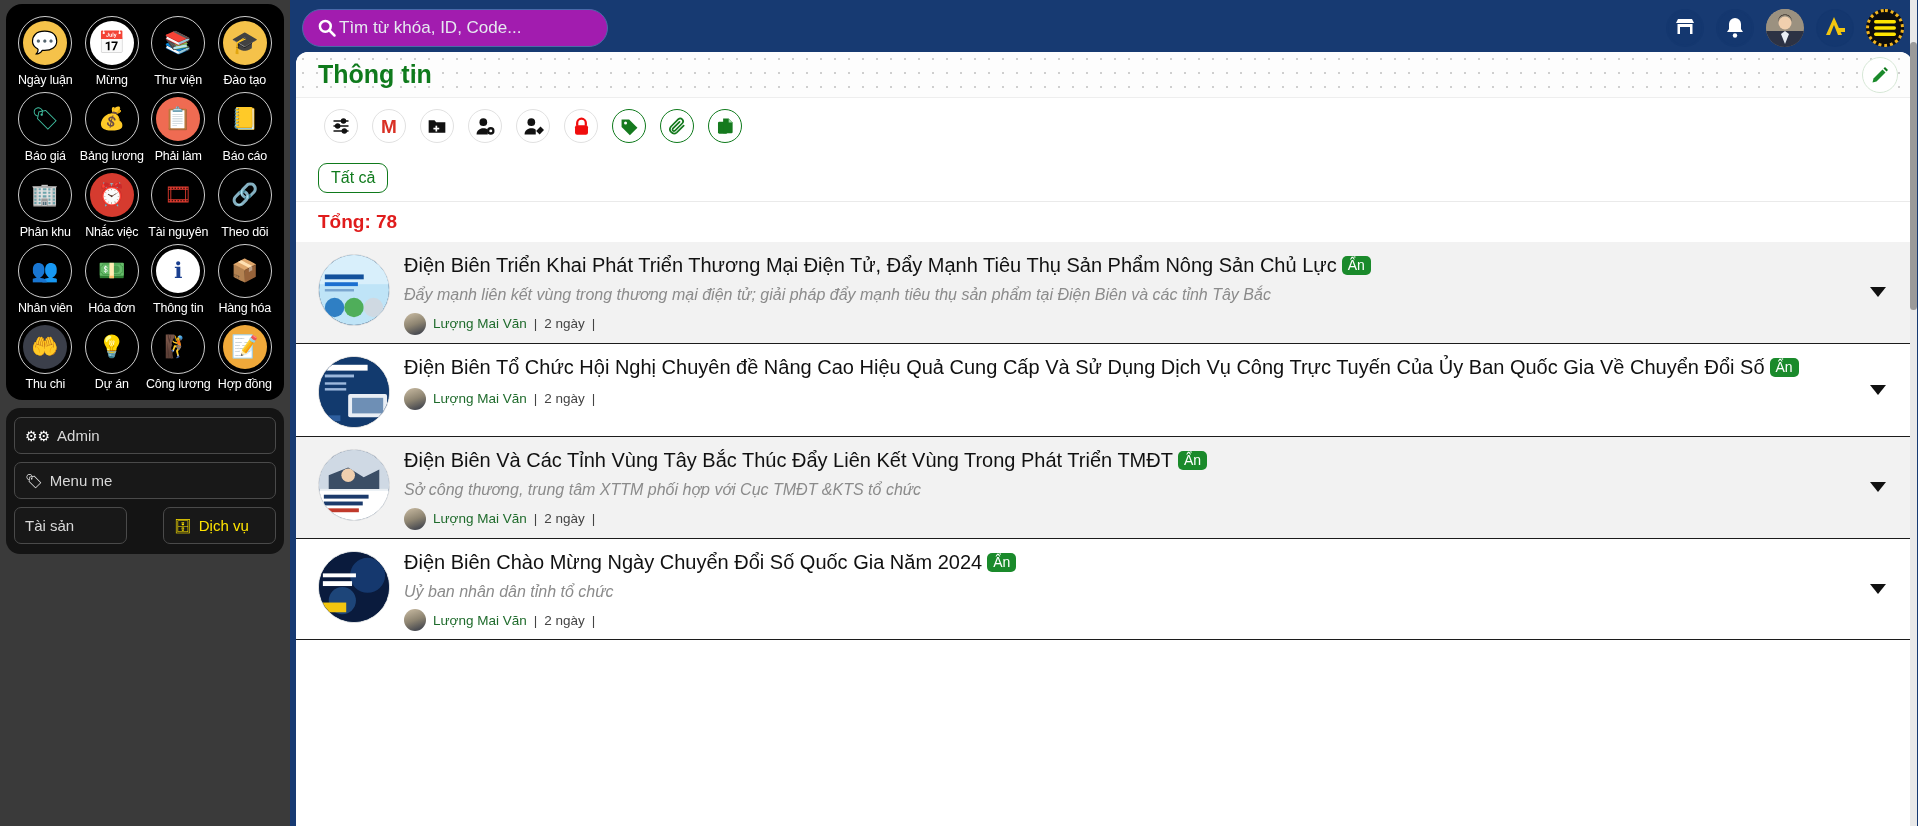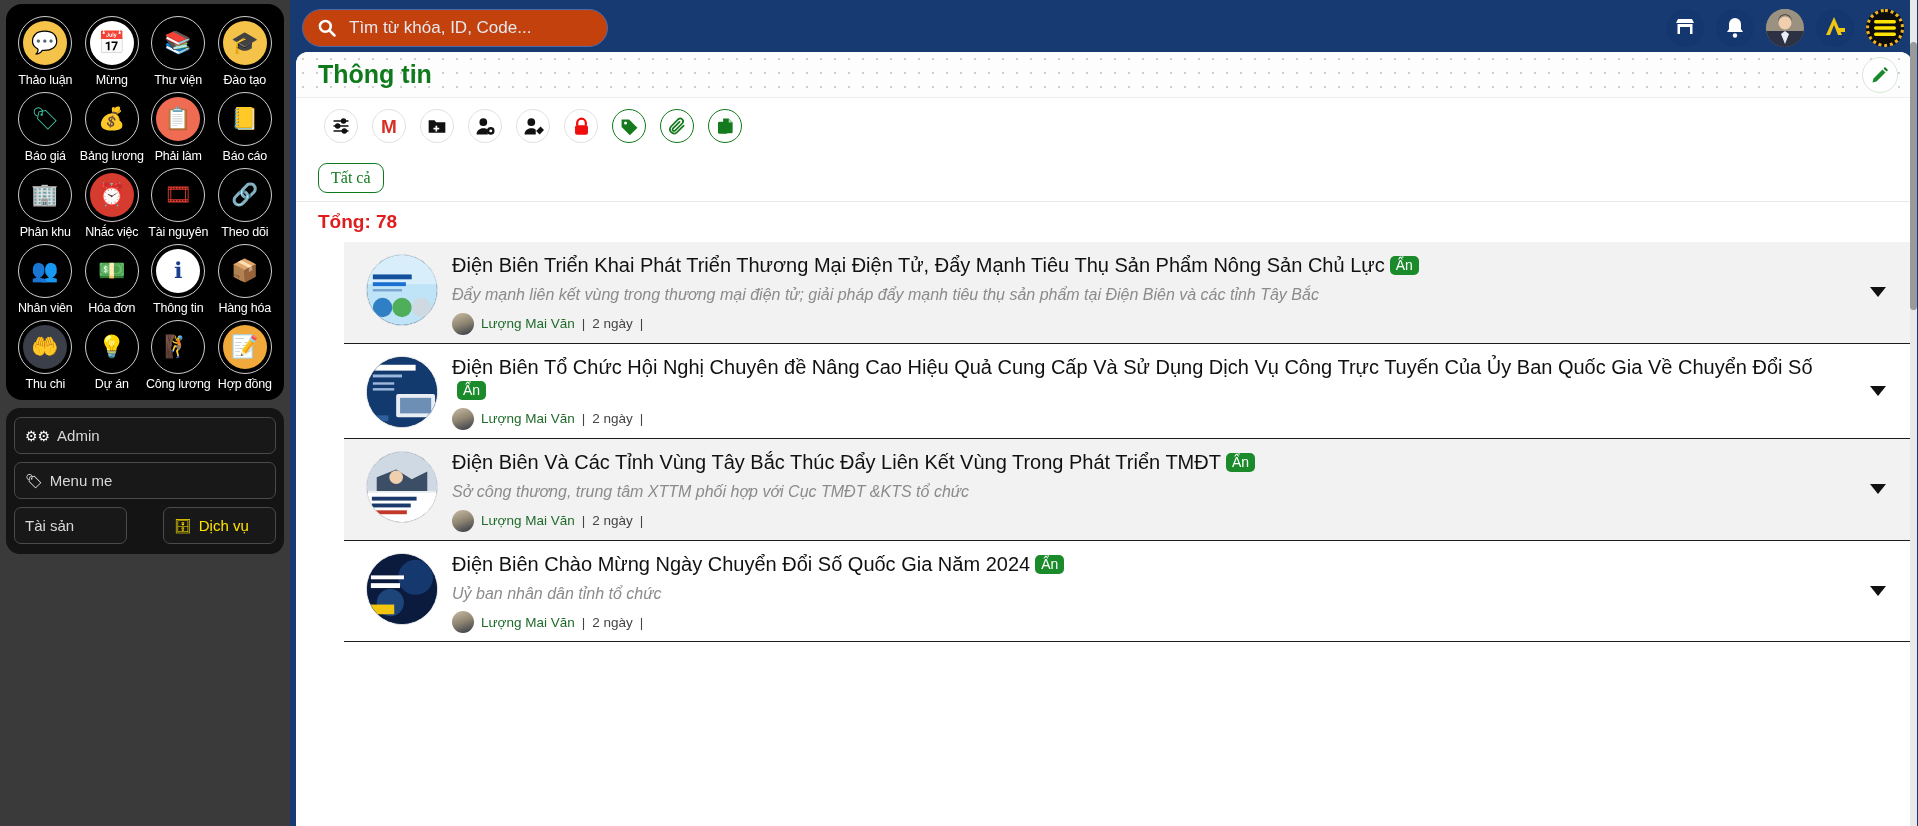--- a/index.html
+++ b/index.html
@@ -114,27 +114,26 @@
     height: 48px;
     flex: 0 0 48px;
     display: flex;
     align-items: center;
     justify-content: space-between;
     padding: 0 4px 0 6px;
   }
   .searchbox {
     width: 306px;
     height: 38px;
-    background: #c2410c;
+    background: #a21caf;
     border: 1px solid #4a6aa8;
     border-radius: 19px;
     display: flex;
     align-items: center;
     padding: 0 14px;
-    gap: 10px;
     cursor: text;
   }
   .searchbox .mag { color: #fff; display: flex; }
   .search-input {
     background: transparent;
     border: 0;
     outline: none;
     color: #fff;
     font-size: 17px;
     font-family: inherit;
@@ -215,21 +214,20 @@
   }
   .tbtn.green { border-color: #0f7a1c; }
 
   .filterbar {
     height: 48px;
     flex: 0 0 48px;
     display: flex;
     align-items: center;
     padding: 0 22px 0 22px;
     border-bottom: 1px solid #eaeaea;
-    font-family: Liberation Serif, serif;
   }
   .chip {
     border: 1px solid #0f7a1c;
     color: #0f7a1c;
     background: #fff;
     border-radius: 9px;
     font-size: 16px;
     padding: 5px 12px;
     cursor: pointer;
   }
@@ -241,21 +239,20 @@
     padding: 0 22px;
     color: #e01c1c;
     font-size: 19px;
     font-weight: bold;
   }
 
   .list {
     flex: 1;
     overflow: hidden;
     position: relative;
-    padding-left: 48px;
   }
   .row {
     display: flex;
     align-items: flex-start;
     gap: 14px;
     padding: 10px 22px 8px 22px;
     border-bottom: 1px solid #1c1c1c;
     position: relative;
     cursor: pointer;
   }
@@ -344,21 +341,21 @@
 
 <div class="app">
 
   <aside class="sidebar">
     <div class="apps-card">
       <div class="apps-grid" id="apps-grid">
           <div class="app-tile">
             <div class="app-ico">
               <div class="glyph" style="background: rgb(245, 194, 74); color: rgb(74, 168, 201);">💬</div>
             </div>
-            <div class="app-label">Thảo luận</div>
+            <div class="app-label">Ngày luận</div>
           </div>
           <div class="app-tile">
             <div class="app-ico">
               <div class="glyph" style="background: rgb(255, 255, 255); color: rgb(224, 74, 63);">📅</div>
             </div>
             <div class="app-label">Mừng</div>
           </div>
           <div class="app-tile">
             <div class="app-ico">
               <div class="glyph" style="background: rgb(0, 0, 0); color: rgb(240, 196, 25);">📚</div>

